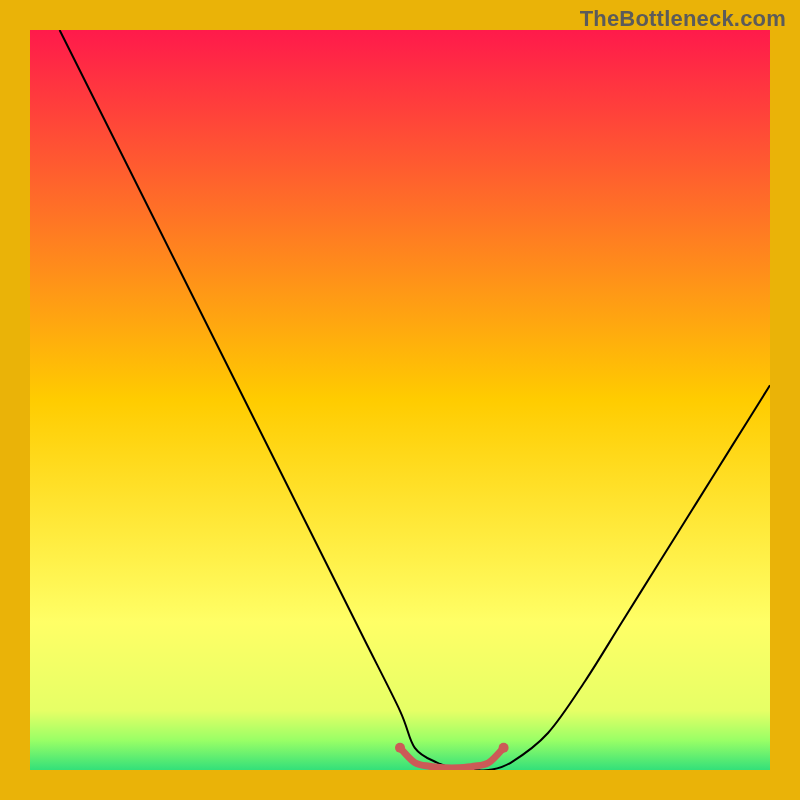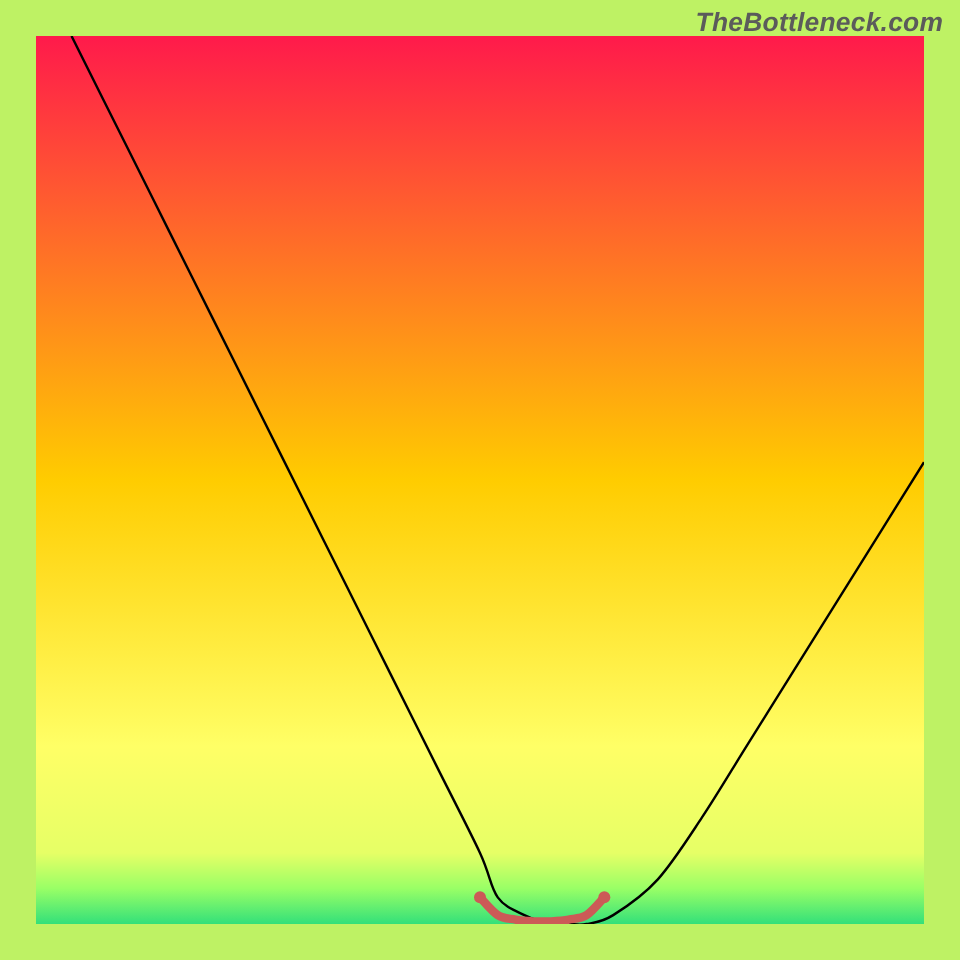--- a/index.html
+++ b/index.html
@@ -1,22 +1,21 @@
 <!DOCTYPE html>
 <html><head>
 <meta charset="utf-8">
 <style>
   * { margin: 0; padding: 0; box-sizing: border-box; }
   html, body { width: 800px; height: 800px; overflow: hidden; background: #000; }
   .chart-container {
     position: relative;
     width: 800px;
     height: 800px;
-    background: #bef264;
-    font-style: italic;
+    background: #eab308;
   }
   .plot-area {
     position: absolute;
     left: 30px;
     top: 30px;
     width: 740px;
     height: 740px;
   }
   .watermark {
     position: absolute;

